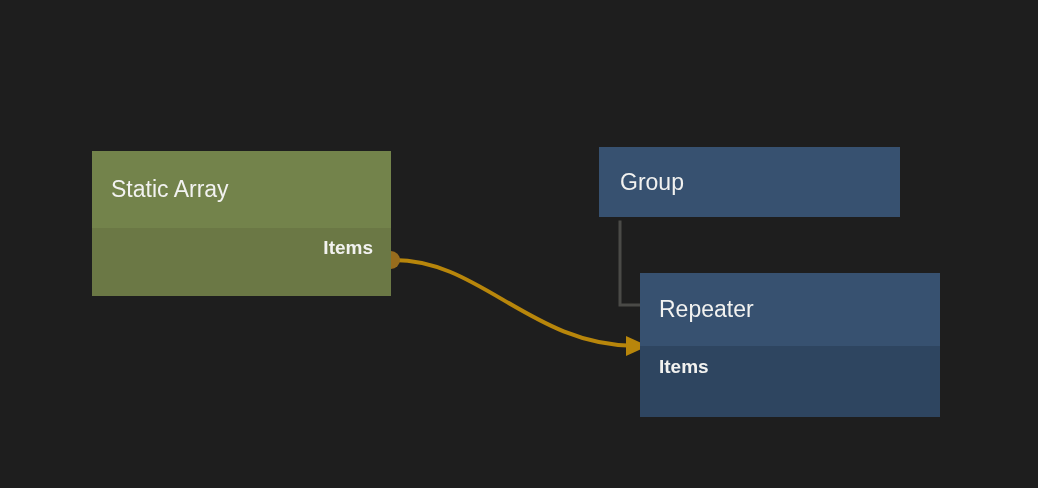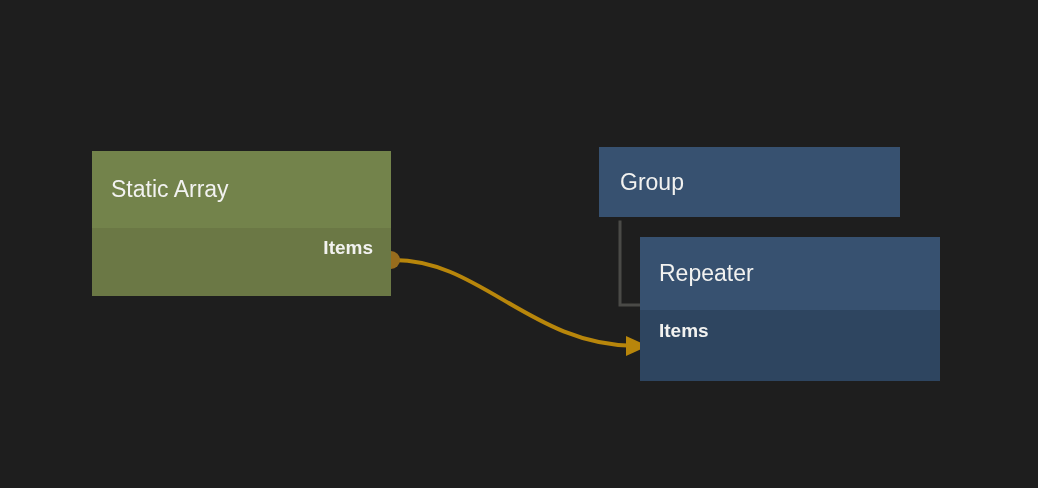--- a/index.html
+++ b/index.html
@@ -96,20 +96,21 @@
   #node-repeater {
     left: 640px;
     top: 237px;
     width: 300px;
     height: 144px;
   }
   #node-repeater .node-header {
     height: 73px;
     background: #375170;
     padding-left: 19px;
+    margin-top: 36px;
   }
   #node-repeater .node-title {
     font-size: 23px;
   }
   #node-repeater .node-body {
     height: 71px;
     background: #2e4560;
   }
   #node-repeater .port-row {
     left: 19px;

